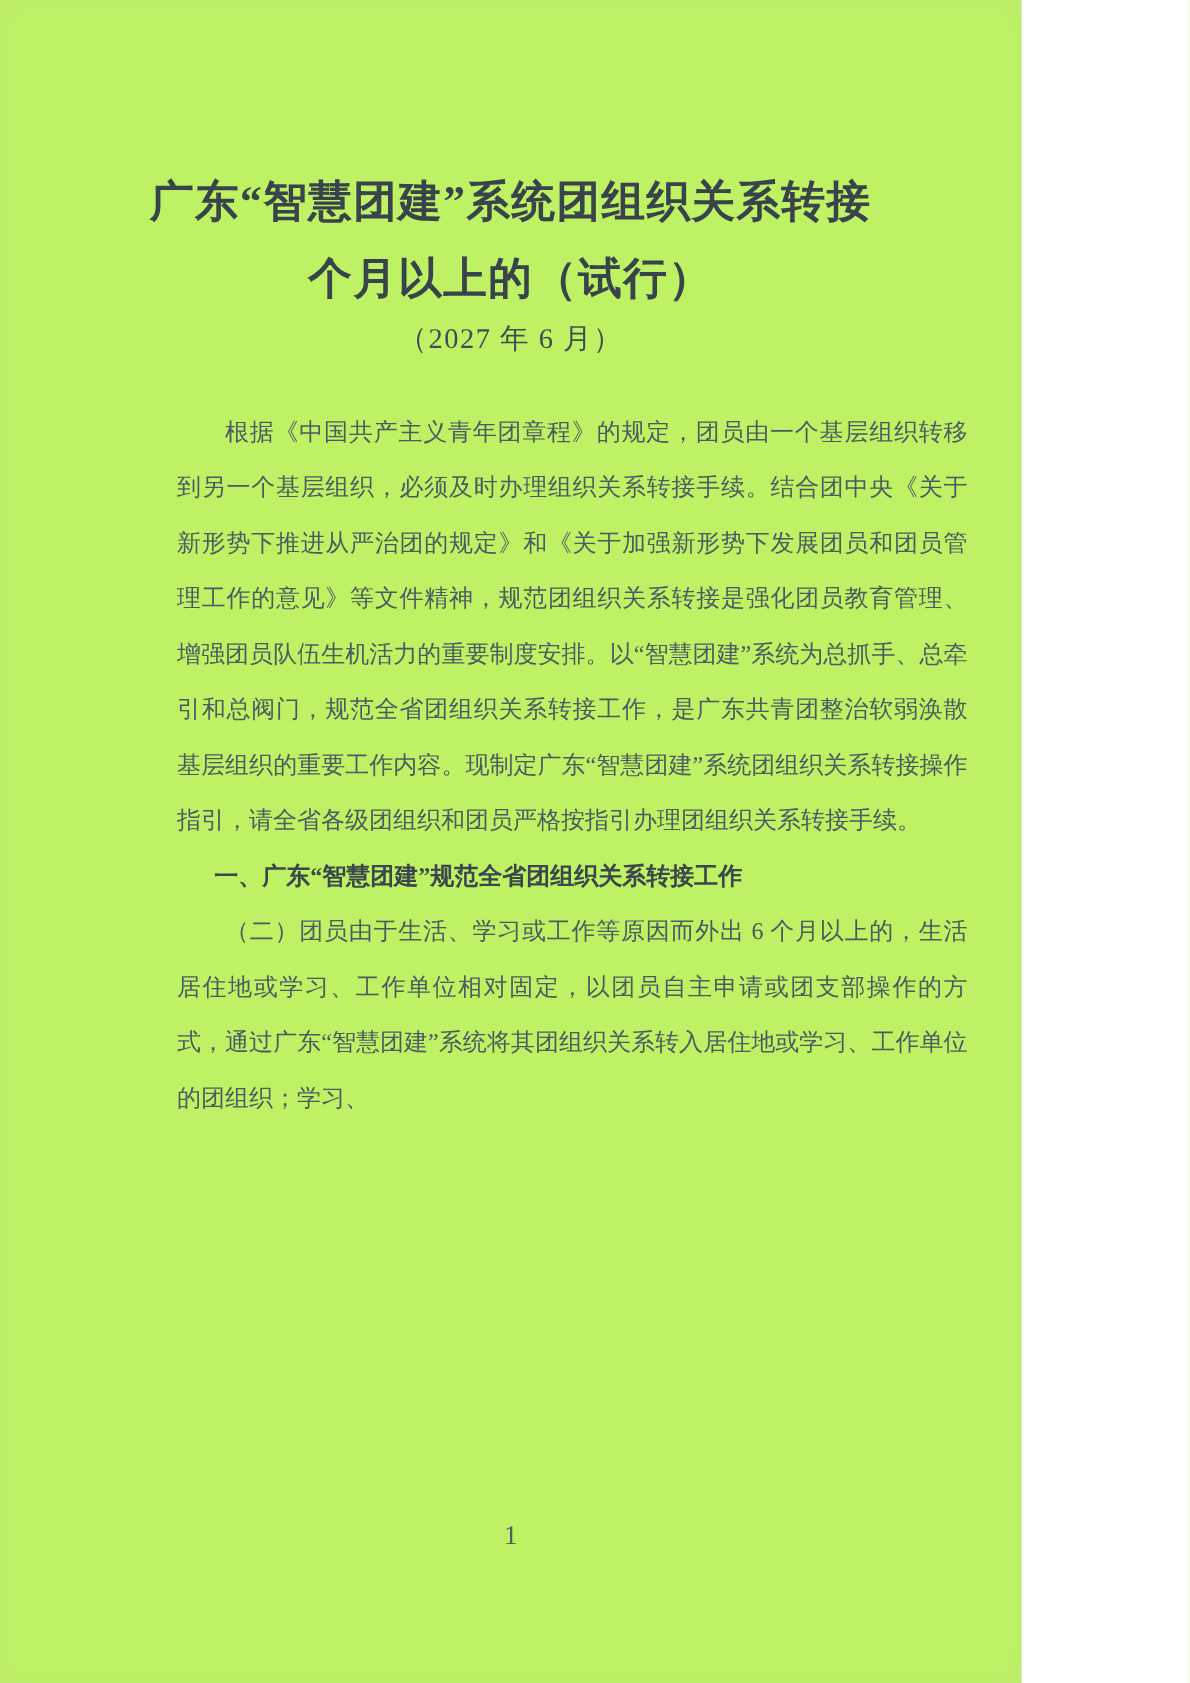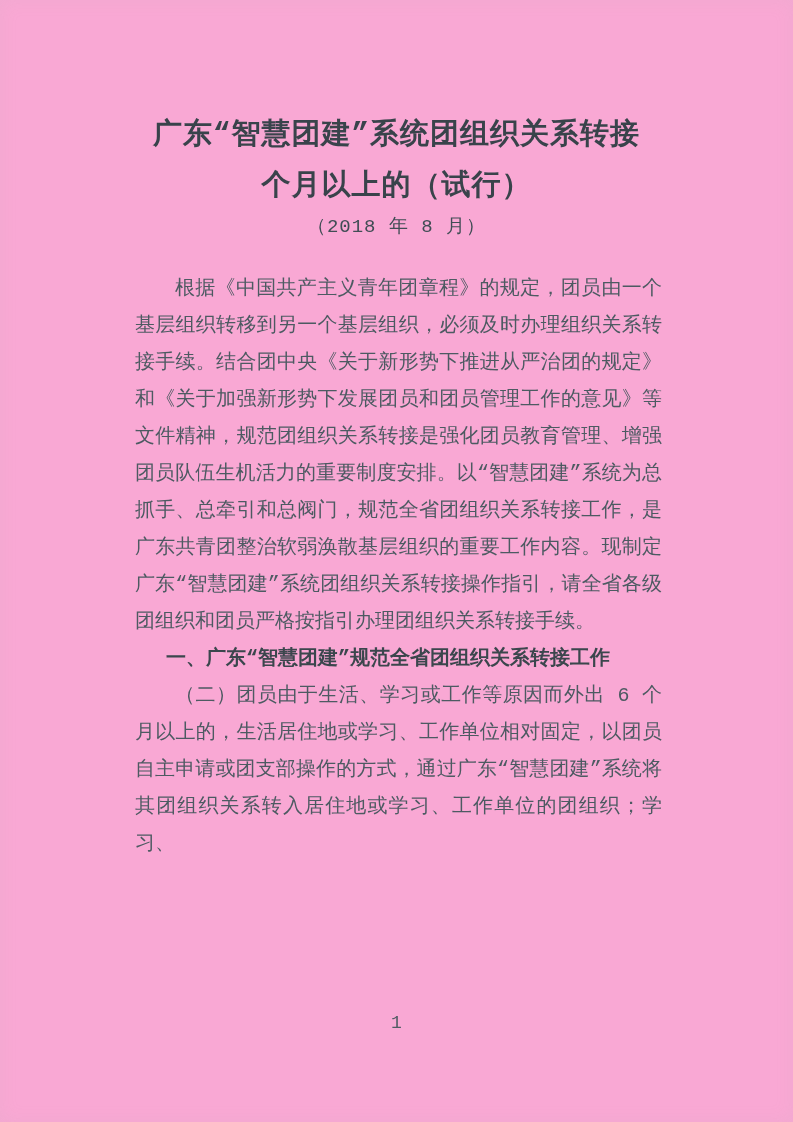--- a/index.html
+++ b/index.html
@@ -2,25 +2,25 @@
 <html><head>
 <meta charset="utf-8">
 <style>
   html, body {
     margin: 0;
     padding: 0;
     background: #ffffff;
   }
   .page {
     position: relative;
-    width: 793px;
+    width: 681px;
     height: 1122px;
-    background: #f9a8d4;
+    background: #bef264;
     overflow: hidden;
-    font-family: Liberation Mono, monospace;
+    font-family: Liberation Serif, serif;
   }
   
   .page::after {
     content: "";
     position: absolute;
     inset: 0;
     pointer-events: none;
     box-shadow: inset 0 0 18px rgba(180,180,180,0.12);
   }
   .doc-title {
@@ -41,24 +41,24 @@
     left: 0;
     width: 100%;
     text-align: center;
     color: #414d55;
     font-size: 19px;
     letter-spacing: 1px;
   }
   .doc-body {
     position: absolute;
     top: 270px;
-    left: 135px;
+    left: 118px;
     width: 527px;
     color: #4d5a62;
-    font-size: 20px;
+    font-size: 16px;
     line-height: 37px;
     text-align: justify;
     text-justify: inter-ideograph;
   }
   .doc-body p {
     margin: 0;
     padding: 0;
   }
   .para {
     text-indent: 2em;
@@ -81,21 +81,21 @@
 </head>
 <body>
 
 <div class="page">
 
   <div class="doc-title">
     <div>广东“智慧团建”系统团组织关系转接</div>
     <div>个月以上的（试行）</div>
   </div>
 
-  <div class="doc-date">（2018 年 8 月）</div>
+  <div class="doc-date">（2027 年 6 月）</div>
 
   <div class="doc-body">
     <p class="para">根据《中国共产主义青年团章程》的规定，团员由一个基层组织转移到另一个基层组织，必须及时办理组织关系转接手续。结合团中央《关于新形势下推进从严治团的规定》和《关于加强新形势下发展团员和团员管理工作的意见》等文件精神，规范团组织关系转接是强化团员教育管理、增强团员队伍生机活力的重要制度安排。以“智慧团建”系统为总抓手、总牵引和总阀门，规范全省团组织关系转接工作，是广东共青团整治软弱涣散基层组织的重要工作内容。现制定广东“智慧团建”系统团组织关系转接操作指引，请全省各级团组织和团员严格按指引办理团组织关系转接手续。</p>
     <p class="heading">一、广东“智慧团建”规范全省团组织关系转接工作</p>
     <p class="para">（二）团员由于生活、学习或工作等原因而外出 6 个月以上的，生活居住地或学习、工作单位相对固定，以团员自主申请或团支部操作的方式，通过广东“智慧团建”系统将其团组织关系转入居住地或学习、工作单位的团组织；学习、</p>
   </div>
 
   <div class="page-num">1</div>
 
 </div>

